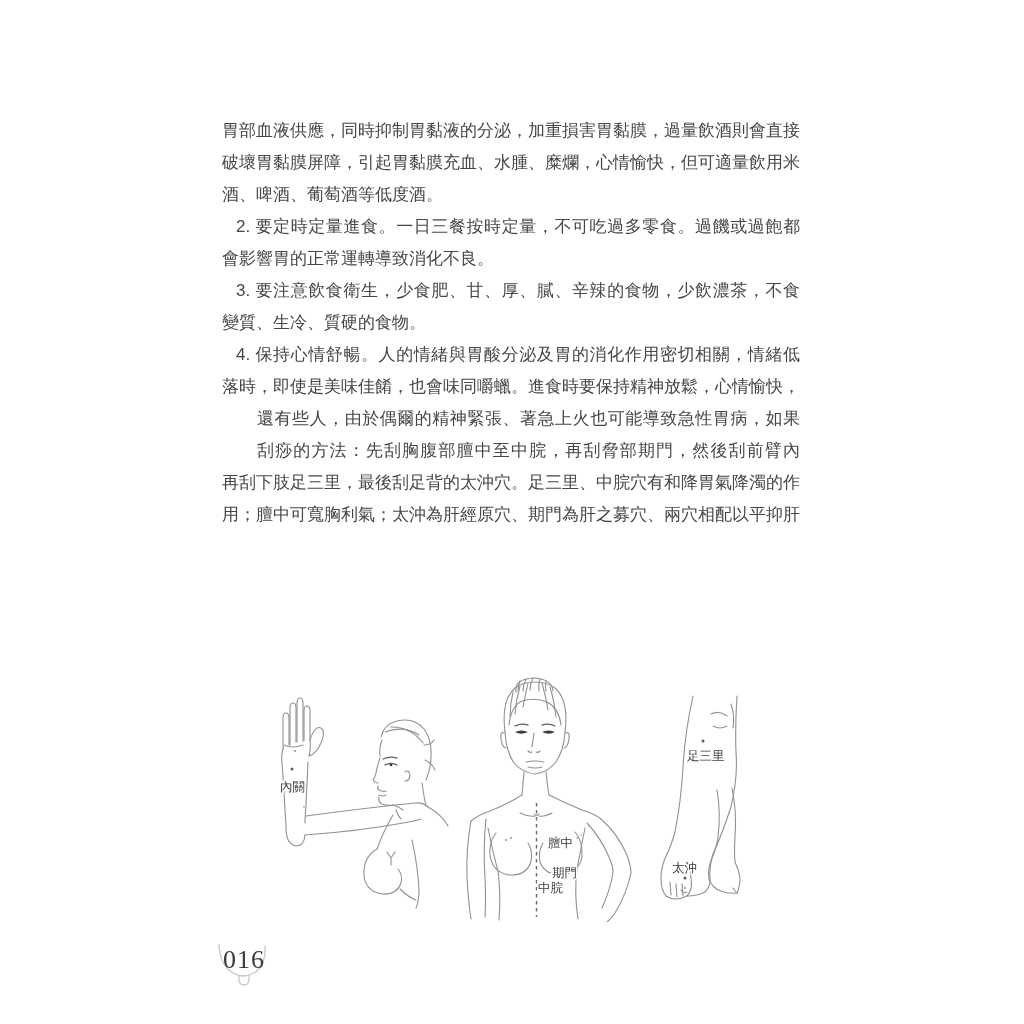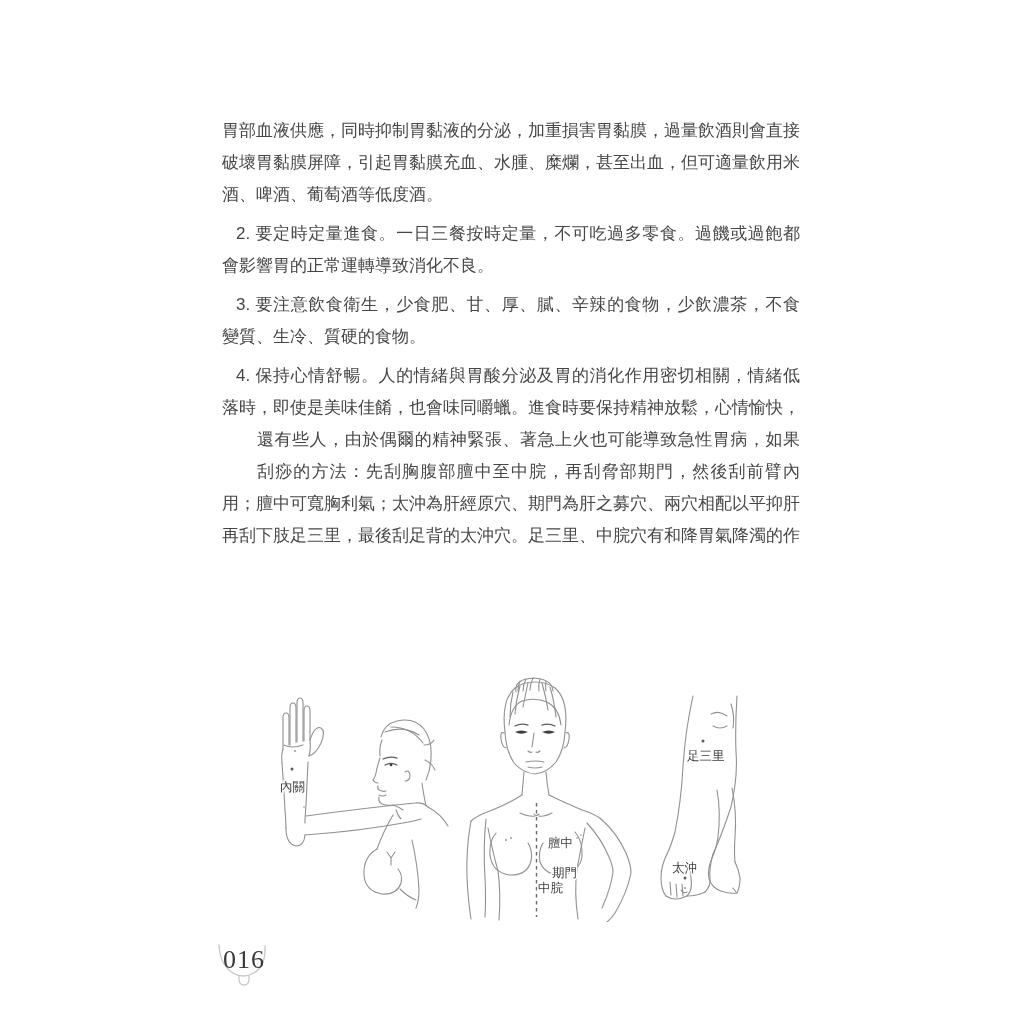--- a/index.html
+++ b/index.html
@@ -12,21 +12,21 @@
   .textblock {
     position:absolute; left:222px; top:115px; width:578px;
     color:#464646; font-size:17px;
   }
   .ln {
     height:32px; line-height:32px; overflow:hidden;
     text-align:justify; text-align-last:justify;
   }
   .ln.end { text-align-last:left; }
   .ln.ind { text-indent:35px; }
-  .ln.ind-num { text-indent:14px;margin-top:7px; }
+  .ln.ind-num { text-indent:14px; }
 
   .fig { position:absolute; }
   .fig-arm   { left:235px; top:685px; }
   .fig-torso { left:460px; top:672px; }
   .fig-leg   { left:655px; top:682px; }
   .pagenum-wrap { position:absolute; left:195px; top:935px; }
 
   .sk  { fill:none; stroke:#919191; stroke-width:1.1; stroke-linecap:round; stroke-linejoin:round; }
   .skd { fill:none; stroke:#5d5d5d; stroke-width:1.3; stroke-linecap:round; stroke-linejoin:round; }
   .dot { fill:#5a5a5a; stroke:none; }
@@ -44,32 +44,32 @@
   }
   .bowl { fill:none; stroke:#c6c6c6; stroke-width:1.3; stroke-linecap:round; }
 </style>
 </head>
 <body>
 
 <div class="page">
 
   <div class="textblock">
     <div class="ln">胃部血液供應，同時抑制胃黏液的分泌，加重損害胃黏膜，過量飲酒則會直接</div>
-    <div class="ln">破壞胃黏膜屏障，引起胃黏膜充血、水腫、糜爛，甚至出血，但可適量飲用米</div>
+    <div class="ln">破壞胃黏膜屏障，引起胃黏膜充血、水腫、糜爛，心情愉快，但可適量飲用米</div>
     <div class="ln end">酒、啤酒、葡萄酒等低度酒。</div>
     <div class="ln ind-num">2. 要定時定量進食。一日三餐按時定量，不可吃過多零食。過饑或過飽都</div>
     <div class="ln end">會影響胃的正常運轉導致消化不良。</div>
     <div class="ln ind-num">3. 要注意飲食衛生，少食肥、甘、厚、膩、辛辣的食物，少飲濃茶，不食</div>
     <div class="ln end">變質、生冷、質硬的食物。</div>
     <div class="ln ind-num">4. 保持心情舒暢。人的情緒與胃酸分泌及胃的消化作用密切相關，情緒低</div>
     <div class="ln">落時，即使是美味佳餚，也會味同嚼蠟。進食時要保持精神放鬆，心情愉快，</div>
     <div class="ln ind">還有些人，由於偶爾的精神緊張、著急上火也可能導致急性胃病，如果不</div>
     <div class="ln ind">刮痧的方法：先刮胸腹部膻中至中脘，再刮脅部期門，然後刮前臂內關，</div>
+    <div class="ln">再刮下肢足三里，最後刮足背的太沖穴。足三里、中脘穴有和降胃氣降濁的作</div>
     <div class="ln">用；膻中可寬胸利氣；太沖為肝經原穴、期門為肝之募穴、兩穴相配以平抑肝</div>
-    <div class="ln">再刮下肢足三里，最後刮足背的太沖穴。足三里、中脘穴有和降胃氣降濁的作</div>
   </div>
 
   <svg class="fig fig-arm" width="250" height="240" viewBox="0 0 250 240">
     <g class="sk">
 
       <path d="M48,64 L48,33 Q48,28 51,28 Q54,28 54,33 L54,60"></path>
       <path d="M55,60 L55,23 Q55,18 58,18 Q61,18 61,23 L61,57"></path>
       <path d="M62,57 L62,18 Q62,13 65,13 Q68,13 68,18 L68,56"></path>
       <path d="M69,56 L69,26 Q69,21 72,21 Q75,21 75,26 L75,55"></path>
 

